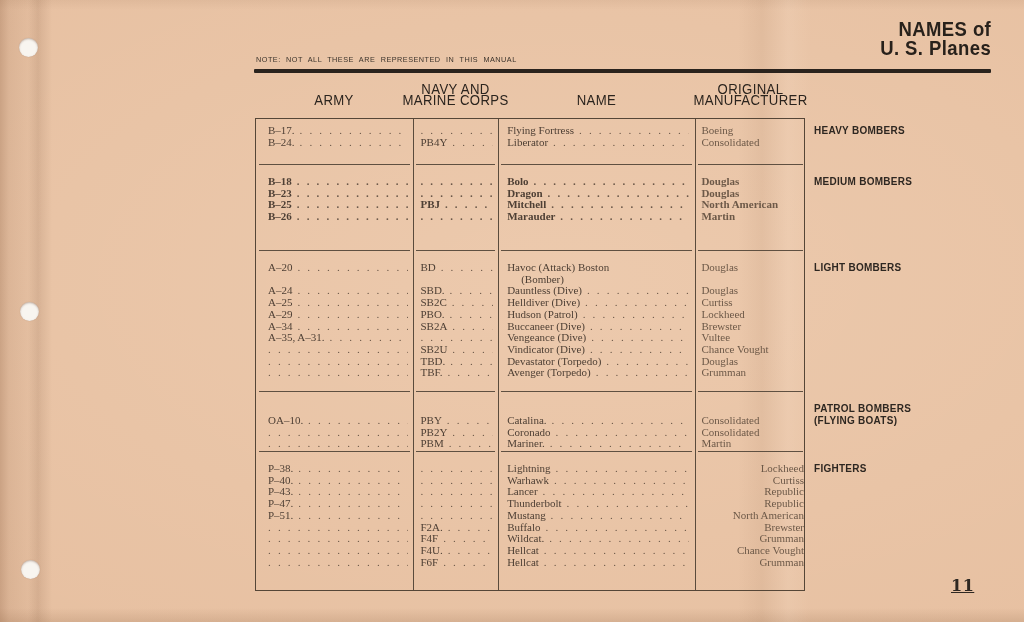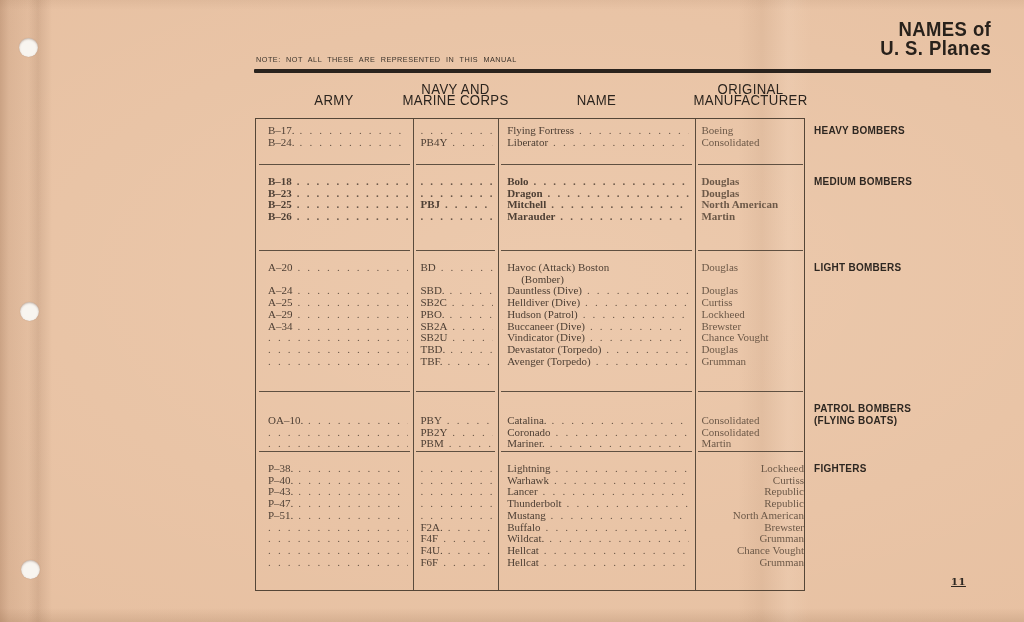--- a/index.html
+++ b/index.html
@@ -91,21 +91,21 @@
   .sep span:nth-child(4) { width: 105px; }
 
   .cat {
     position: absolute; left: 814px; z-index: 2;
     font-family: "Liberation Sans", sans-serif; font-weight: bold;
     font-size: 10.5px; line-height: 12.5px; letter-spacing: .3px; color: #2e2721;
     white-space: nowrap; transform: scaleX(.95); transform-origin: left top;
   }
   .pageno {
     position: absolute; left: 951px; top: 576px; z-index: 2;
-    font-family: "DejaVu Serif", serif; font-weight: bold; font-size: 10px;
+    font-family: "DejaVu Serif", serif; font-weight: bold; font-size: 16px;
     color: #2f2822; text-decoration: underline; letter-spacing: .5px;
   }
 </style>
 </head>
 <body>
 
 <div class="shade"></div>
 
 <div class="hole h1"></div>
 <div class="hole h2"></div>
@@ -305,20 +305,34 @@
             <span class="ldr"><span class="lbl">A–34</span></span>
           </div>
           <div class="cell c-navy">
             <span class="ldr"><span class="lbl">SB2A</span></span>
           </div>
           <div class="cell c-name">
             <span class="ldr"><span class="lbl">Buccaneer (Dive)</span></span>
           </div>
           <div class="cell c-mfr">
             <span class="ldr noldr"><span class="lbl">Brewster</span></span>
+          </div>
+        </div>
+        <div class="row">
+          <div class="cell c-army">
+            <span class="ldr"><span class="lbl">A–35, A–31.</span></span>
+          </div>
+          <div class="cell c-navy">
+            <span class="ldr"><span class="lbl"></span></span>
+          </div>
+          <div class="cell c-name">
+            <span class="ldr"><span class="lbl">Vengeance (Dive)</span></span>
+          </div>
+          <div class="cell c-mfr">
+            <span class="ldr noldr"><span class="lbl">Vultee</span></span>
           </div>
         </div>
         <div class="row">
           <div class="cell c-army">
             <span class="ldr"><span class="lbl"></span></span>
           </div>
           <div class="cell c-navy">
             <span class="ldr"><span class="lbl">SB2U</span></span>
           </div>
           <div class="cell c-name">

